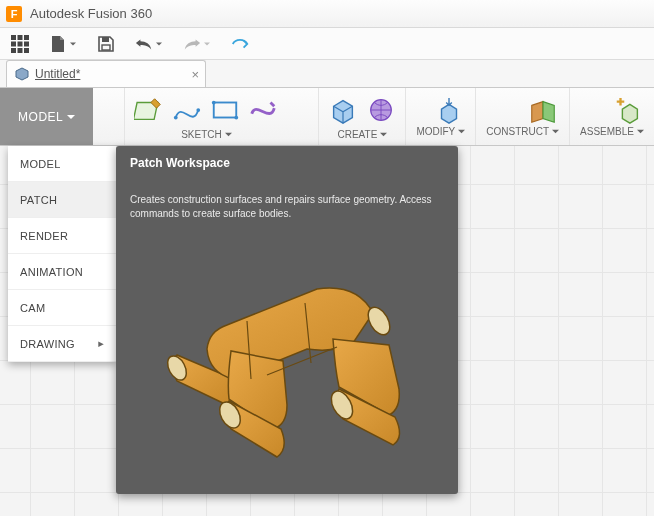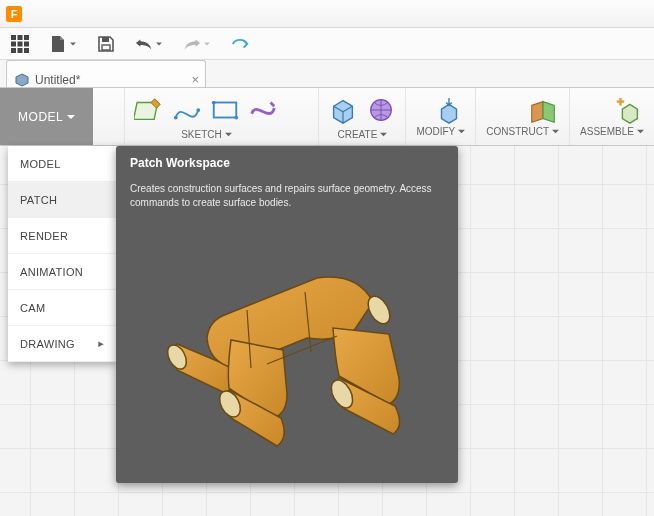--- a/index.html
+++ b/index.html
@@ -11,21 +11,21 @@
   
   
   .qat { height:32px; background:#fbfbfb; border-bottom:1px solid #dcdcdc; display:flex; align-items:center; padding:0 10px; gap:18px; }
   .qat .ico { width:20px; height:20px; display:flex; align-items:center; justify-content:center; color:#555; cursor:pointer; }
   .qat .ico svg { width:18px; height:18px; }
   .qat .caret-sm { width:8px; display:flex; align-items:center; }
   .qat .caret-sm svg { width:6px;height:6px; }
   
   
   .tabstrip { height:28px; background:#f6f6f6; border-bottom:1px solid #c9c9c9; display:flex; align-items:flex-end; padding-left:6px; }
-  .tab { height:27px; display:flex; align-items:flex-end; padding:0 14px 0 8px; border:1px solid #c9c9c9; border-bottom:none; background:#fdfdfd; border-top-left-radius:3px; border-top-right-radius:3px; font-size:12px; color:#555; gap:6px; position:relative; min-width:200px; }
+  .tab { height:27px; display:flex; align-items:center; padding:0 14px 0 8px; border:1px solid #c9c9c9; border-bottom:none; background:#fdfdfd; border-top-left-radius:3px; border-top-right-radius:3px; font-size:12px; color:#555; gap:6px; position:relative; min-width:200px;text-decoration:underline; }
   .tab .doc-ico { width:14px; height:14px; }
   .tab .close { position:absolute; right:6px; color:#888; font-size:13px; cursor:pointer; }
   
   
   .ribbon { height:58px; background:linear-gradient(#fcfcfc,#f2f2f2); border-bottom:1px solid #c7c7c7; display:flex; align-items:stretch; position:relative; }
   .ws-btn { width:108px; background:#929292; color:#fff; display:flex; align-items:center; justify-content:center; font-size:12px; letter-spacing:.5px; gap:4px; cursor:pointer; }
   .ws-btn .caret { width:8px; }
   .rb-group { display:flex; flex-direction:column; align-items:center; justify-content:center; padding:0 8px; border-left:1px solid #e4e4e4;margin-left:31px; }
   .rb-group:first-of-type { border-left:none; }
   .rb-icons { display:flex; gap:6px; align-items:center; height:36px; }
@@ -48,33 +48,34 @@
   .canvas::before { content:""; position:absolute; inset:0; background:rgba(255,255,255,0); }
   
   
   .ws-menu { position:absolute; left:8px; top:146px; width:108px; background:#fff; box-shadow:0 3px 8px rgba(0,0,0,.3); z-index:30; }
   .ws-item { height:36px; display:flex; align-items:center; padding:0 12px; font-size:11px; color:#444; border-bottom:1px solid #eee; letter-spacing:.3px; cursor:pointer; }
   .ws-item.hover { background:#f0f0f0; }
   .ws-item .sub { margin-left:auto; color:#666; }
   
   
   .tooltip { position:absolute; left:116px; top:146px; width:342px; background:#5e5e5e; color:#fff; border-radius:3px; box-shadow:0 3px 10px rgba(0,0,0,.4); z-index:40; padding:10px 14px 14px; }
-  .tooltip h4 { font-size:12px; font-weight:bold; margin-bottom:12px; }
+  .tooltip h4 { font-size:12px; font-weight:bold; margin-bottom:23px; }
   .tooltip p { font-size:10px; font-weight:normal; line-height:1.35; color:#eaeaea; }
   .tooltip .preview { width:100%; height:250px; margin-top:10px; display:flex; align-items:center; justify-content:center; }
   .tooltip .preview svg { width:280px; height:220px; }
   
   .caret svg, .caret-sm svg { fill:#666; }
   .ws-btn .caret svg { fill:#fff; }
 </style>
 </head>
 <body>
 
 <div class="titlebar">
   <div class="app-icon">F</div>
+  <div>Autodesk Fusion 360</div>
 </div>
 
 <div class="qat">
   <div class="ico">
     <svg viewBox="0 0 18 18">
         <rect x="0" y="0" width="5" height="5" fill="#444"></rect>
         <rect x="6.5" y="0" width="5" height="5" fill="#444"></rect>
         <rect x="13" y="0" width="5" height="5" fill="#444"></rect>
         <rect x="0" y="6.5" width="5" height="5" fill="#444"></rect>
         <rect x="6.5" y="6.5" width="5" height="5" fill="#444"></rect>

